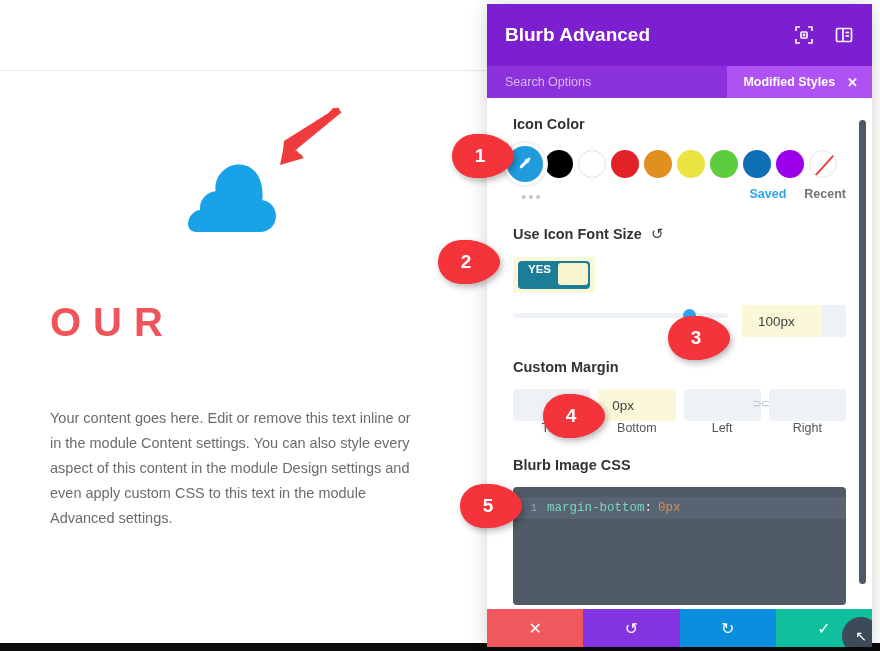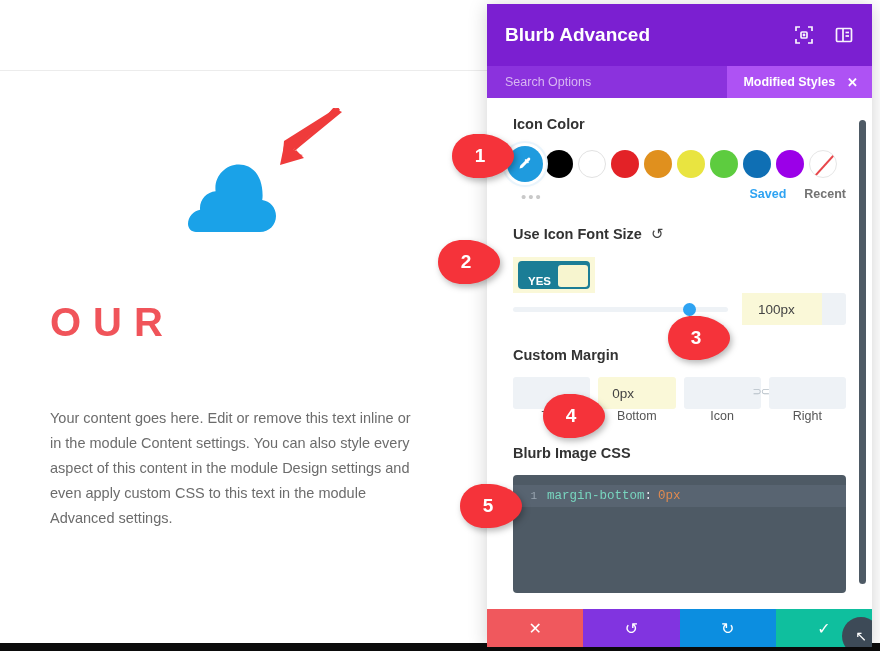--- a/index.html
+++ b/index.html
@@ -100,40 +100,40 @@
   .saved-recent {
     position:absolute; right:26px; margin-top:-18px; display:flex; gap:18px;
     font-size:12.5px; font-weight:bold;
   }
   .saved { color:#2ea3f2; cursor:pointer; }
   .recent { color:#737373; cursor:pointer; }
 
   
   .toggle-hl { background:#faf8d8; display:inline-block; padding:4px 5px; }
   .toggle {
-    display:flex; align-items:flex-end; width:72px; height:28px;
+    display:flex; align-items:flex-start; width:72px; height:28px;
     background:#1b7d96; border:2px solid #1b7d96; border-radius:4px; cursor:pointer;
   }
   .toggle-text { color:#fff; font-size:11.5px; font-weight:bold; padding:0 7px 0 8px; }
   .toggle-knob { width:34px; height:22px; background:#f7f5cf; border-radius:3px; }
 
   
   .slider-row { display:flex; align-items:center; gap:0; }
   .slider-track {
     position:relative; flex:1; height:5px; background:#eef2f6; border-radius:3px;
     margin-right:14px;
   }
   .slider-fill { position:absolute; left:0; top:0; height:5px; width:0%; background:#eef2f6; border-radius:3px; }
   .slider-knob {
     position:absolute; top:-4px; width:13px; height:13px; border-radius:50%;
     background:#2ea3f2; cursor:pointer;
   }
   .num-field {
     width:104px; height:32px; background:#eef2f6; border-radius:3px;
-    display:flex; align-items:center; position:relative;
+    display:flex; align-items:center; position:relative;margin-top:12px;
   }
   .num-field .hl {
     background:#faf8d8; height:32px; width:80px; display:flex; align-items:center;
     padding-left:16px; font-size:13.5px; color:#444;
   }
 
   
   .margin-group { display:flex; gap:8px; }
   .mg-col { flex:1; }
   .mg-input {
@@ -318,21 +318,21 @@
         <div class="mg-col">
           <div class="mg-input"></div>
           <div class="mg-caption">Top</div>
         </div>
         <div class="mg-col">
           <div class="mg-input hl">0px</div>
           <div class="mg-caption">Bottom</div>
         </div>
         <div class="mg-col">
           <div class="mg-input"></div>
-          <div class="mg-caption">Icon</div>
+          <div class="mg-caption">Left</div>
         </div>
         <div class="mg-col" style="position:relative">
           <span class="link-icon" style="left:-8px">⊃⊂</span>
           <div class="mg-input"></div>
           <div class="mg-caption">Right</div>
         </div>
       </div>
 
       
       <div class="field-label" style="margin-top:22px">Blurb Image CSS</div>

